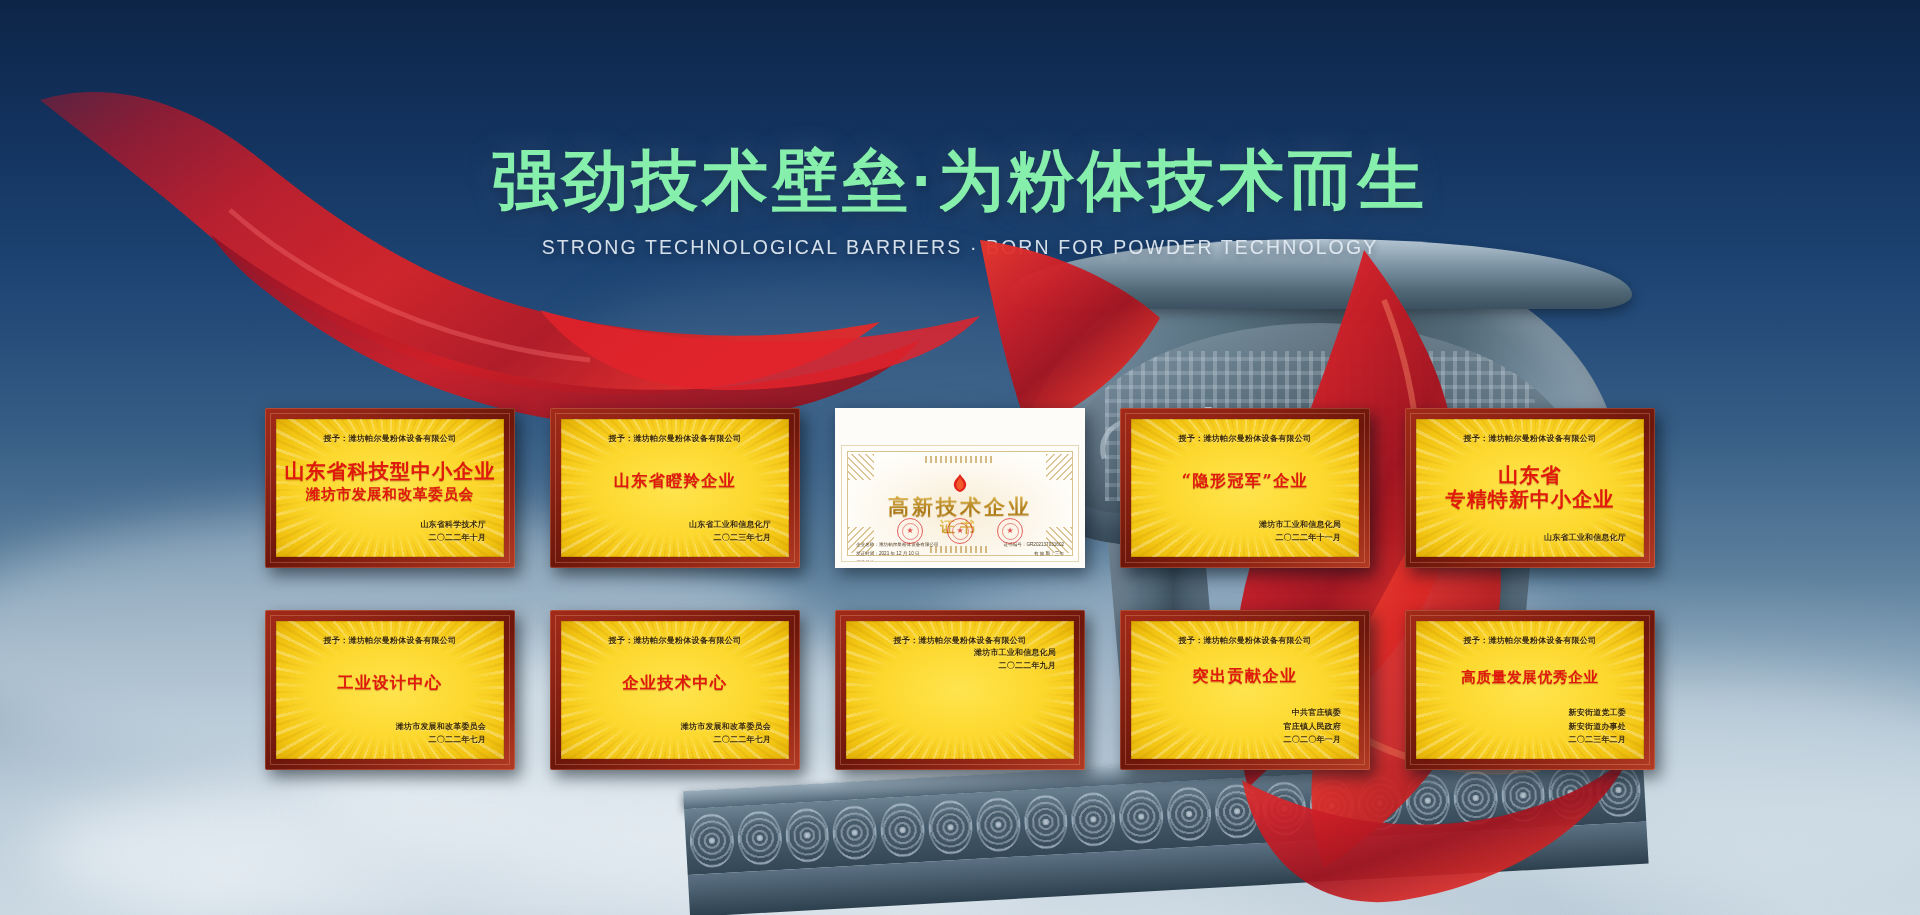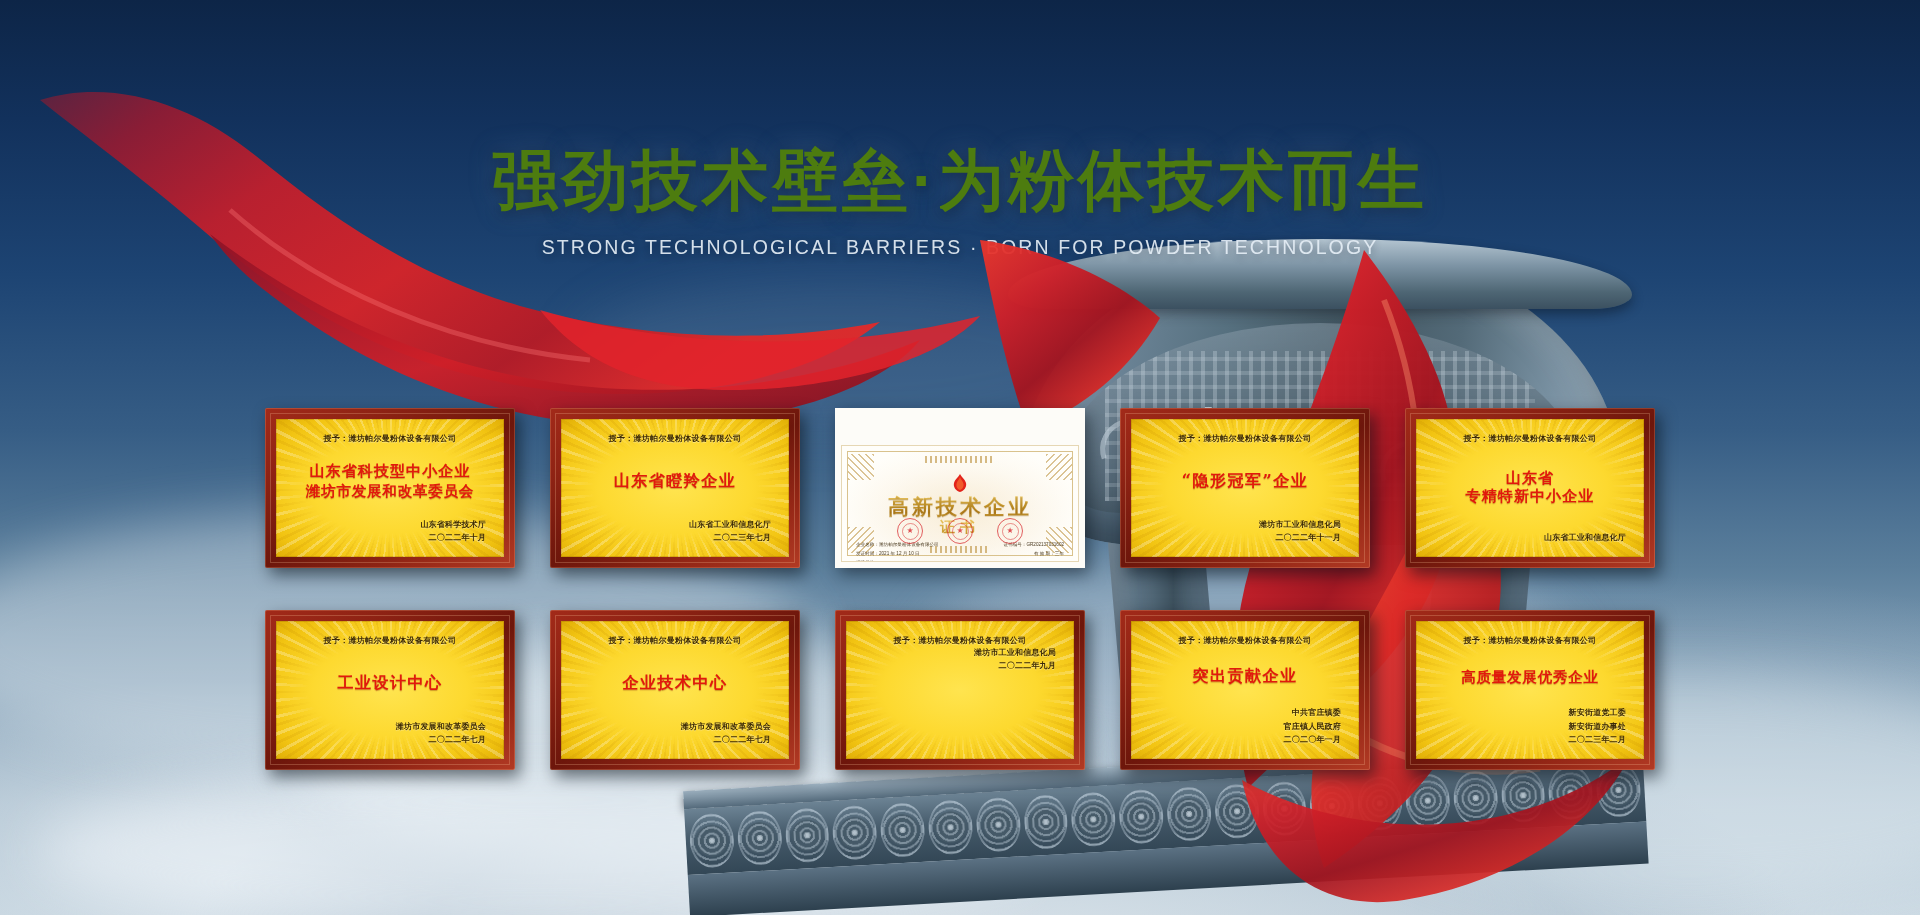--- a/index.html
+++ b/index.html
@@ -108,21 +108,21 @@
     background:linear-gradient(180deg,#5b7183,#2d404e);
   }
 
   
   .ribbon{ position:absolute; pointer-events:none; }
   .ribbon svg{ display:block; }
 
   
   .titles{ position:absolute; left:0; top:142px; width:1920px; text-align:center; z-index:20; }
   .title-cn{
-    font-size:66px; font-weight:bold; color:#4d7c0f; letter-spacing:4px; line-height:1.16;
+    font-size:66px; font-weight:bold; color:#86efac; letter-spacing:4px; line-height:1.16;
     text-shadow:0 3px 14px rgba(6,18,38,.6), 0 0 26px rgba(120,160,210,.35);
   }
   .title-en{
     margin-top:17px; font-size:19.5px; letter-spacing:2.1px; color:#e3ecf4;
     opacity:.93; text-shadow:0 2px 8px rgba(8,20,38,.55);
   }
 
   
   .plaques{
     position:absolute; left:0; top:408px; width:1920px; z-index:30;
@@ -172,21 +172,21 @@
   .p-main{
     flex:1; display:flex; flex-direction:column; justify-content:center; align-items:center;
     width:100%; gap:1px; margin-top:1px;
   }
   .p-line{
     font-family:"DejaVu Serif","Liberation Serif",serif;
     font-weight:bold; color:#e1190c; font-size:16px; letter-spacing:1.5px;
     line-height:1.18; white-space:nowrap;
     text-shadow:0 1px 1px rgba(120,20,0,.35);
   }
-  .p-line.small{ font-size:15px; letter-spacing:1.1px; }
+  .p-line.small{ font-size:20px; letter-spacing:1.1px; }
   .p-line.tiny{ font-size:14.5px; letter-spacing:.8px; }
   .p-line.dark{ color:#2f2405; text-shadow:0 1px 0 rgba(255,255,255,.25); }
   .p-sign{
     width:100%; text-align:right; padding-right:4px;
     font-size:8px; color:#3c2a05; line-height:1.65; letter-spacing:.2px; font-weight:bold;
     text-shadow:0 1px 0 rgba(255,255,255,.3);
   }
 
   
   .cert{

